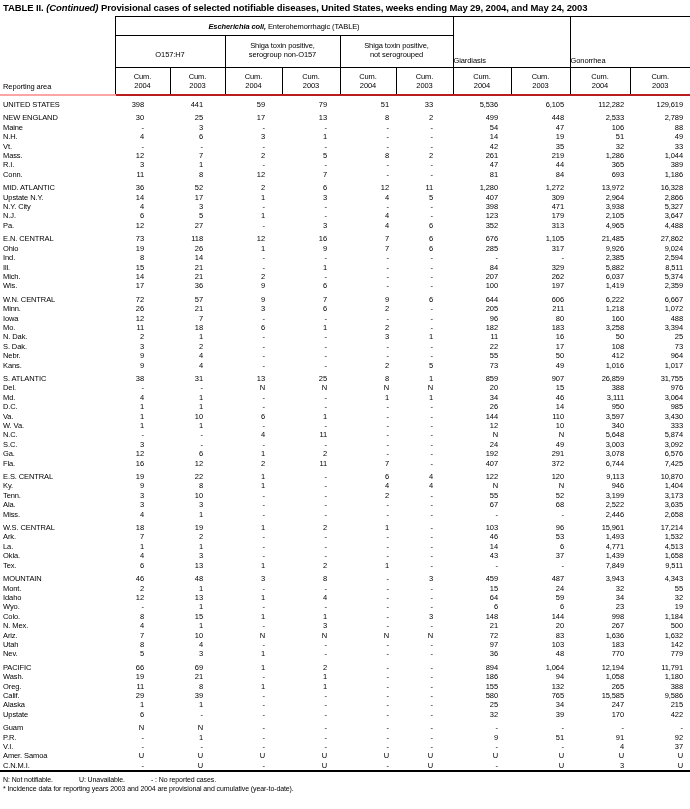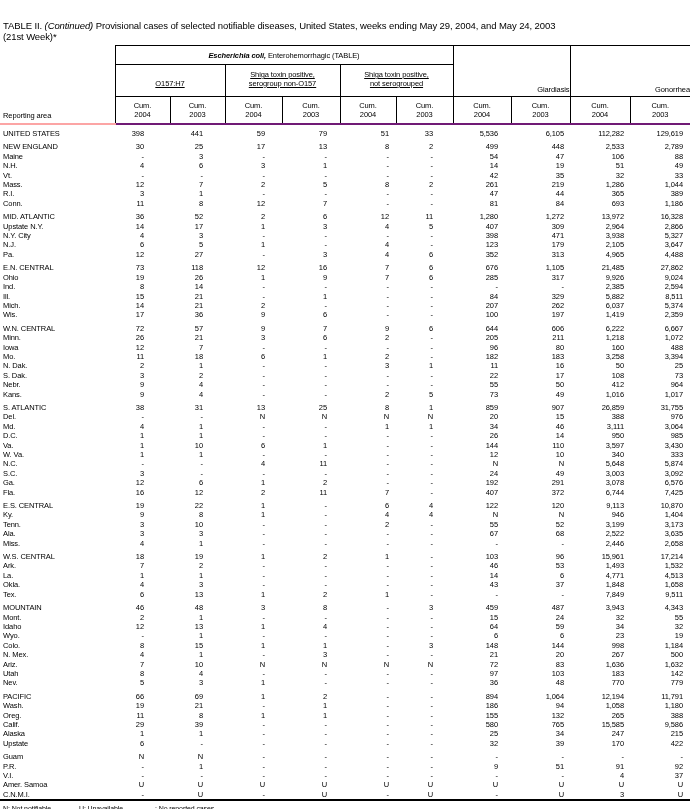--- a/index.html
+++ b/index.html
@@ -1,30 +1,30 @@
 <!DOCTYPE html>
 <html><head>
 <meta charset="utf-8">
 <style>
   html,body{margin:0;padding:0;background:#fff;color:#000;}
   body{width:690px;height:809px;font-family:"Liberation Sans",sans-serif;-webkit-font-smoothing:antialiased;overflow:hidden;}
-  .title{font-size:9.5px;font-weight:normal;line-height:11px;padding:20px 0 3px 3px;letter-spacing:-0.1px;white-space:nowrap;}
+  .title{font-size:9.5px;font-weight:bold;line-height:11px;padding:2px 0 3px 3px;letter-spacing:-0.1px;white-space:nowrap;}
   .title i{font-style:italic;}
   table{border-collapse:collapse;table-layout:fixed;width:690px;border-bottom:2px solid #000;}
   td{padding:0;font-size:7.5px;letter-spacing:-0.1px;overflow:hidden;white-space:nowrap;}
   
   thead td{line-height:9px;}
   .area-head{vertical-align:bottom;padding:0 0 3px 3px;border-bottom:2px solid #fca5a5;}
   .ehec-title{text-align:center;vertical-align:middle;height:18px;border:1.5px solid #000;}
   .ehec-title i{font-style:italic;font-weight:bold;}
-  .g-head{text-align:right;vertical-align:bottom;padding-bottom:2px;border-top:1.5px solid #000;border-bottom:1.5px solid #000;border-left:1.5px solid #000;}
-  .hB td{text-align:center;vertical-align:bottom;height:23px;padding-bottom:8px;border-bottom:1.5px solid #000;text-decoration:underline;}
+  .g-head{text-align:left;vertical-align:bottom;padding-bottom:2px;border-top:1.5px solid #000;border-bottom:1.5px solid #000;border-left:1.5px solid #000;}
+  .hB td{text-align:center;vertical-align:bottom;height:23px;padding-bottom:8px;border-bottom:1.5px solid #000;}
   .s1,.s2,.s3{border-left:1.5px solid #000;}
   .s3{border-right:1.5px solid #000;}
-  .hC td{text-align:center;vertical-align:middle;height:26px;border-bottom:2px solid #701a75;border-left:1px solid #000;}
+  .hC td{text-align:center;vertical-align:middle;height:26px;border-bottom:2px solid #b91c1c;border-left:1px solid #000;}
   .hC td:nth-child(1),.hC td:nth-child(3),.hC td:nth-child(5){border-left:1.5px solid #000;}
   .hC td:nth-child(7),.hC td:nth-child(9){border-left:1.5px solid #000;}
   
   tbody td{line-height:9.4px;}
   td.area{text-align:left;padding-left:3px;}
   td.num{text-align:right;}
   tbody td:nth-child(2){padding-right:26px;}
   tbody td:nth-child(3){padding-right:22px;}
   tbody td:nth-child(4){padding-right:17px;}
   tbody td:nth-child(5){padding-right:13px;}
@@ -37,21 +37,20 @@
   tr.sec-gap td{height:4px;line-height:4px;}
   
   .footnotes{padding:3px 0 0 3px;font-size:7px;line-height:9px;letter-spacing:-0.1px;}
   .footnotes .legend span{margin-right:26px;}
 </style>
 </head>
 <body>
 
 <div class="title">
   <span>TABLE II. </span><i>(Continued)</i><span> Provisional cases of selected notifiable diseases, United States, weeks ending May 29, 2004, and May 24, 2003</span>
-  <div>(21st Week)*</div>
 </div>
 
 <table>
   <colgroup>
     <col style="width:115px">
       <col style="width:55px">
       <col style="width:55px">
       <col style="width:57px">
       <col style="width:58px">
       <col style="width:56px">
@@ -741,21 +740,21 @@
       <tr>
         <td class="area">Okla.</td>
         <td class="num">4</td>
         <td class="num">3</td>
         <td class="num">-</td>
         <td class="num">-</td>
         <td class="num">-</td>
         <td class="num">-</td>
         <td class="num">43</td>
         <td class="num">37</td>
-        <td class="num">1,848</td>
+        <td class="num">1,439</td>
         <td class="num">1,658</td>
       </tr>
       <tr>
         <td class="area">Tex.</td>
         <td class="num">6</td>
         <td class="num">13</td>
         <td class="num">1</td>
         <td class="num">2</td>
         <td class="num">1</td>
         <td class="num">-</td>

